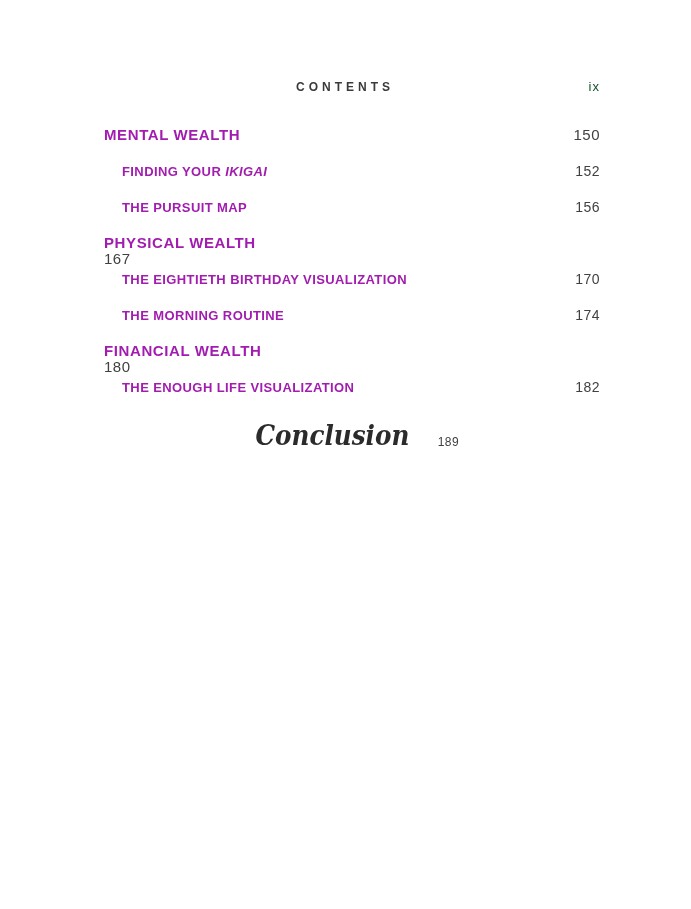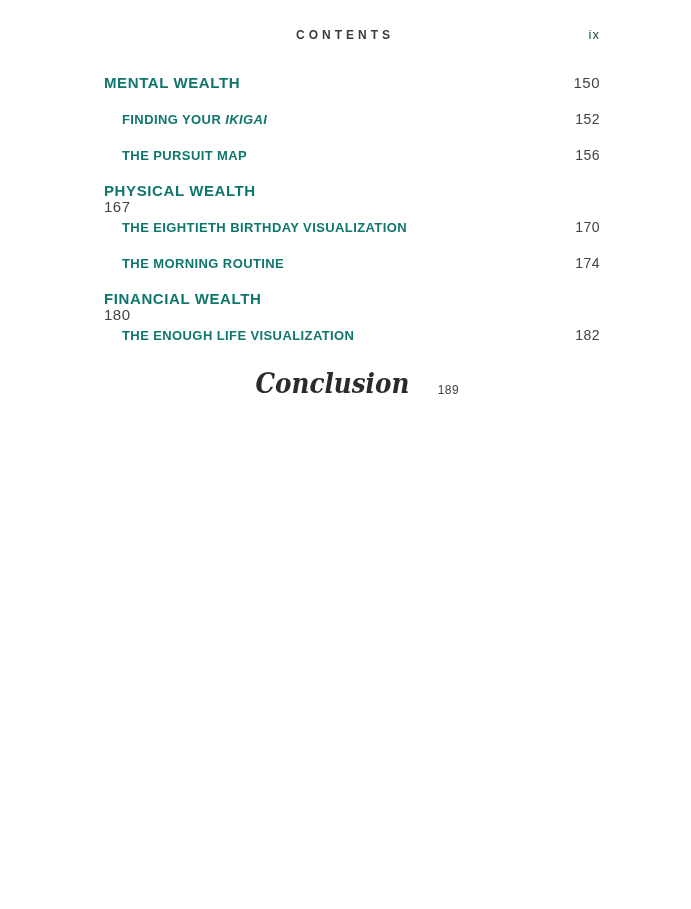--- a/index.html
+++ b/index.html
@@ -13,21 +13,21 @@
     overflow: hidden;
     font-family: "Liberation Sans", sans-serif;
     -webkit-font-smoothing: antialiased;
   }
   .page {
     position: relative;
     width: 691px;
     height: 909px;
     background: #ffffff;
     box-sizing: border-box;
-    padding: 28px 91px 0 104px;
+    padding: 80px 91px 0 104px;
   }
   
   .running-head {
     position: relative;
     height: 14px;
     line-height: 14px;
     margin-bottom: 33px;
   }
   .running-head .head-title {
     position: absolute;
@@ -55,21 +55,21 @@
     align-items: baseline;
     height: 16px;
     line-height: 16px;
     margin-bottom: 20px;
   }
   .toc-row.section-gap {
     margin-top: 11px;
     flex-direction: column;
   }
   .toc-label {
-    color: #0f766e;
+    color: #a21caf;
     white-space: nowrap;
   }
   .toc-row.level-section .toc-label {
     font-size: 15px;
     font-weight: 700;
     letter-spacing: 0.6px;
   }
   .toc-row.level-sub {
     padding-left: 18px;
   }

